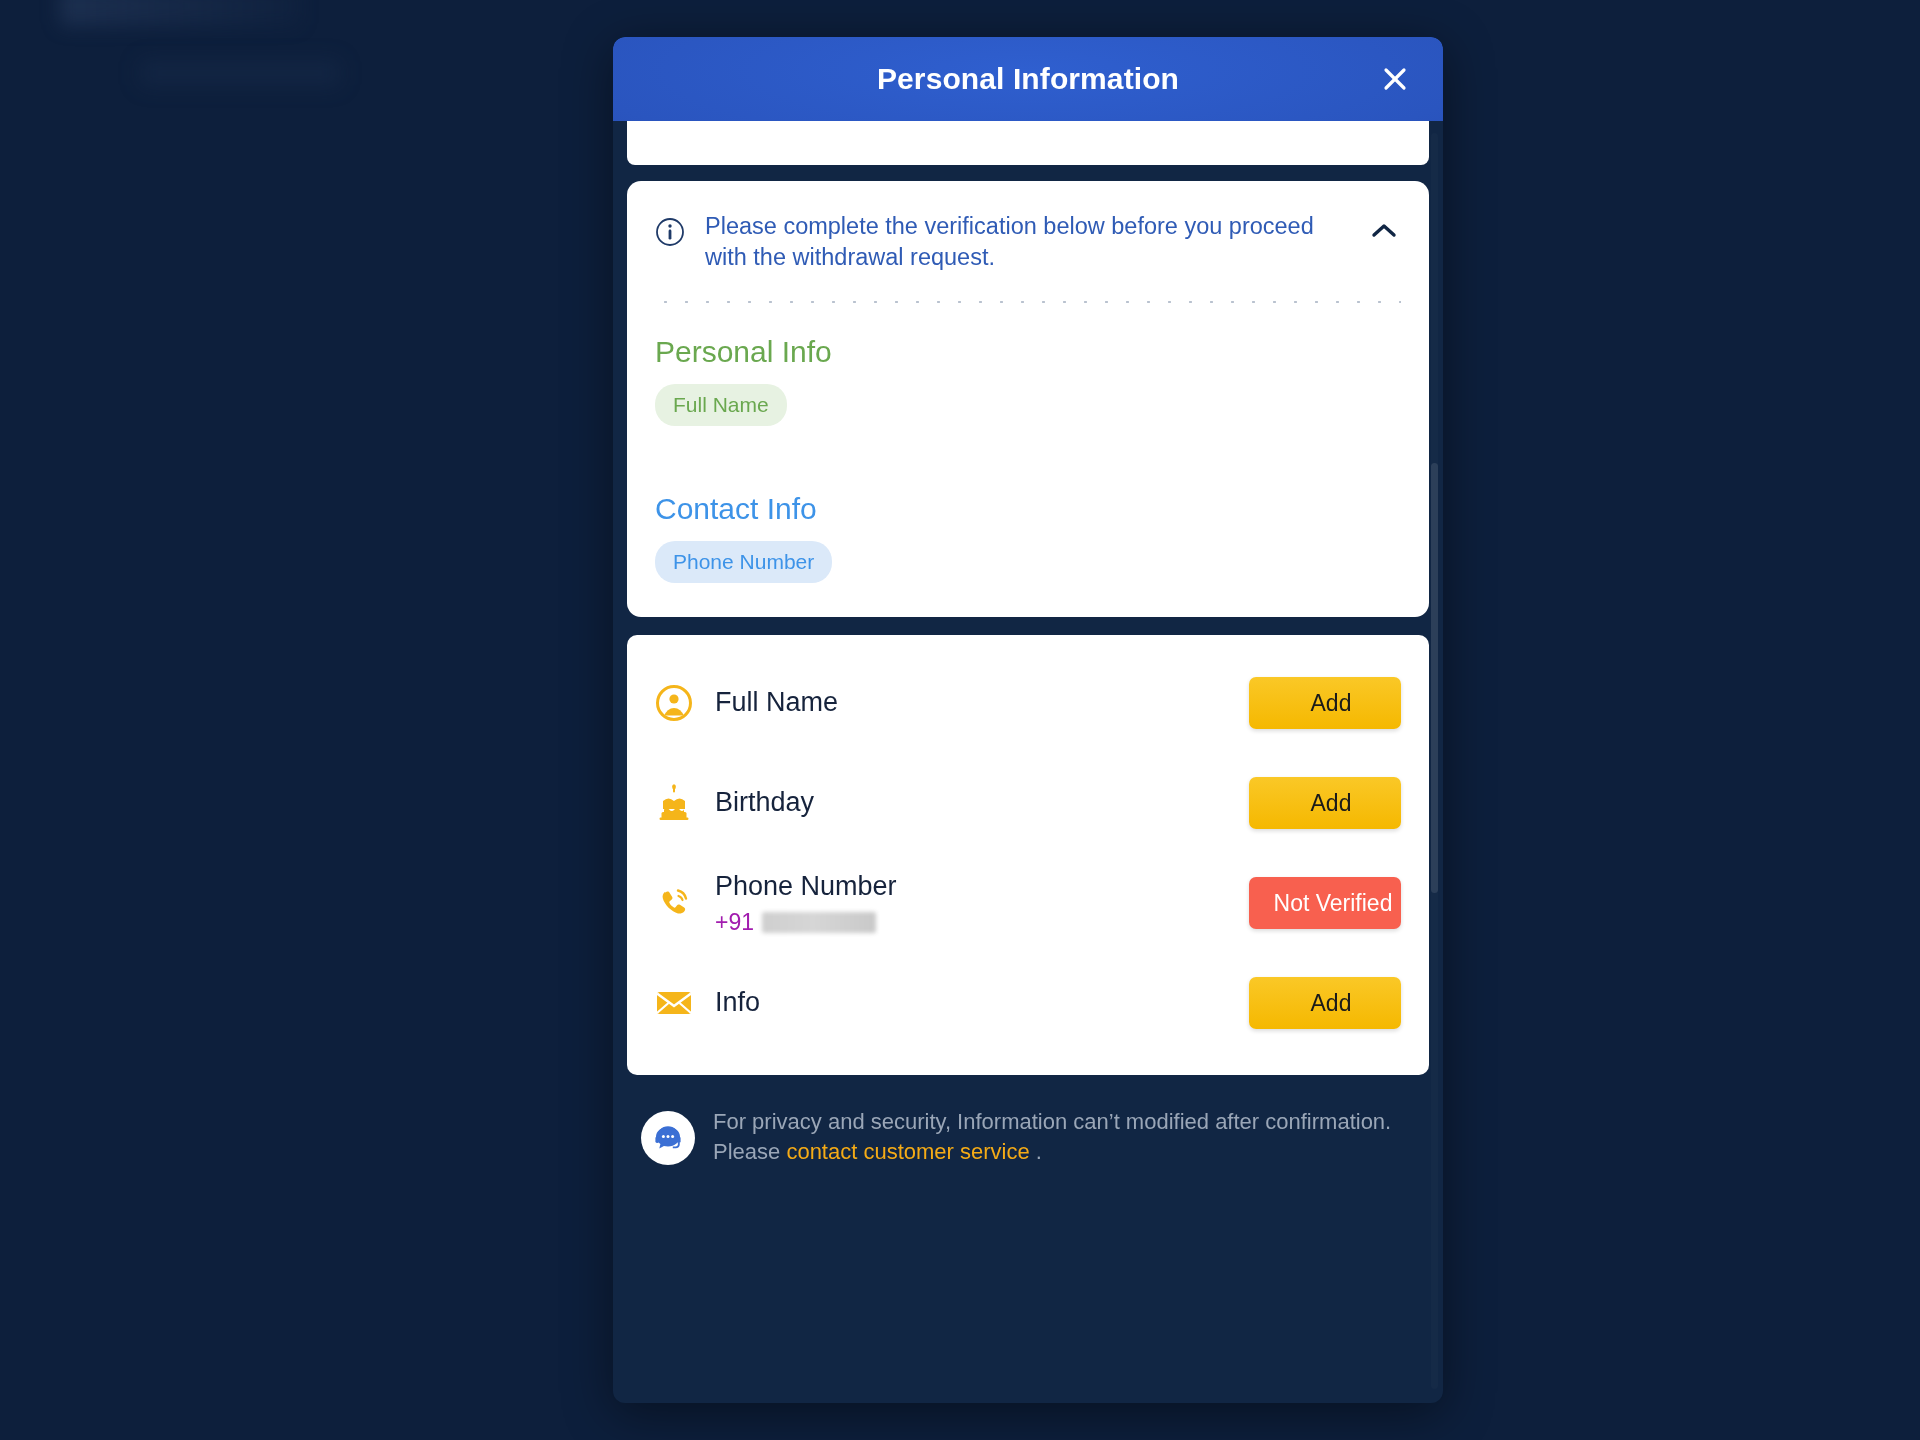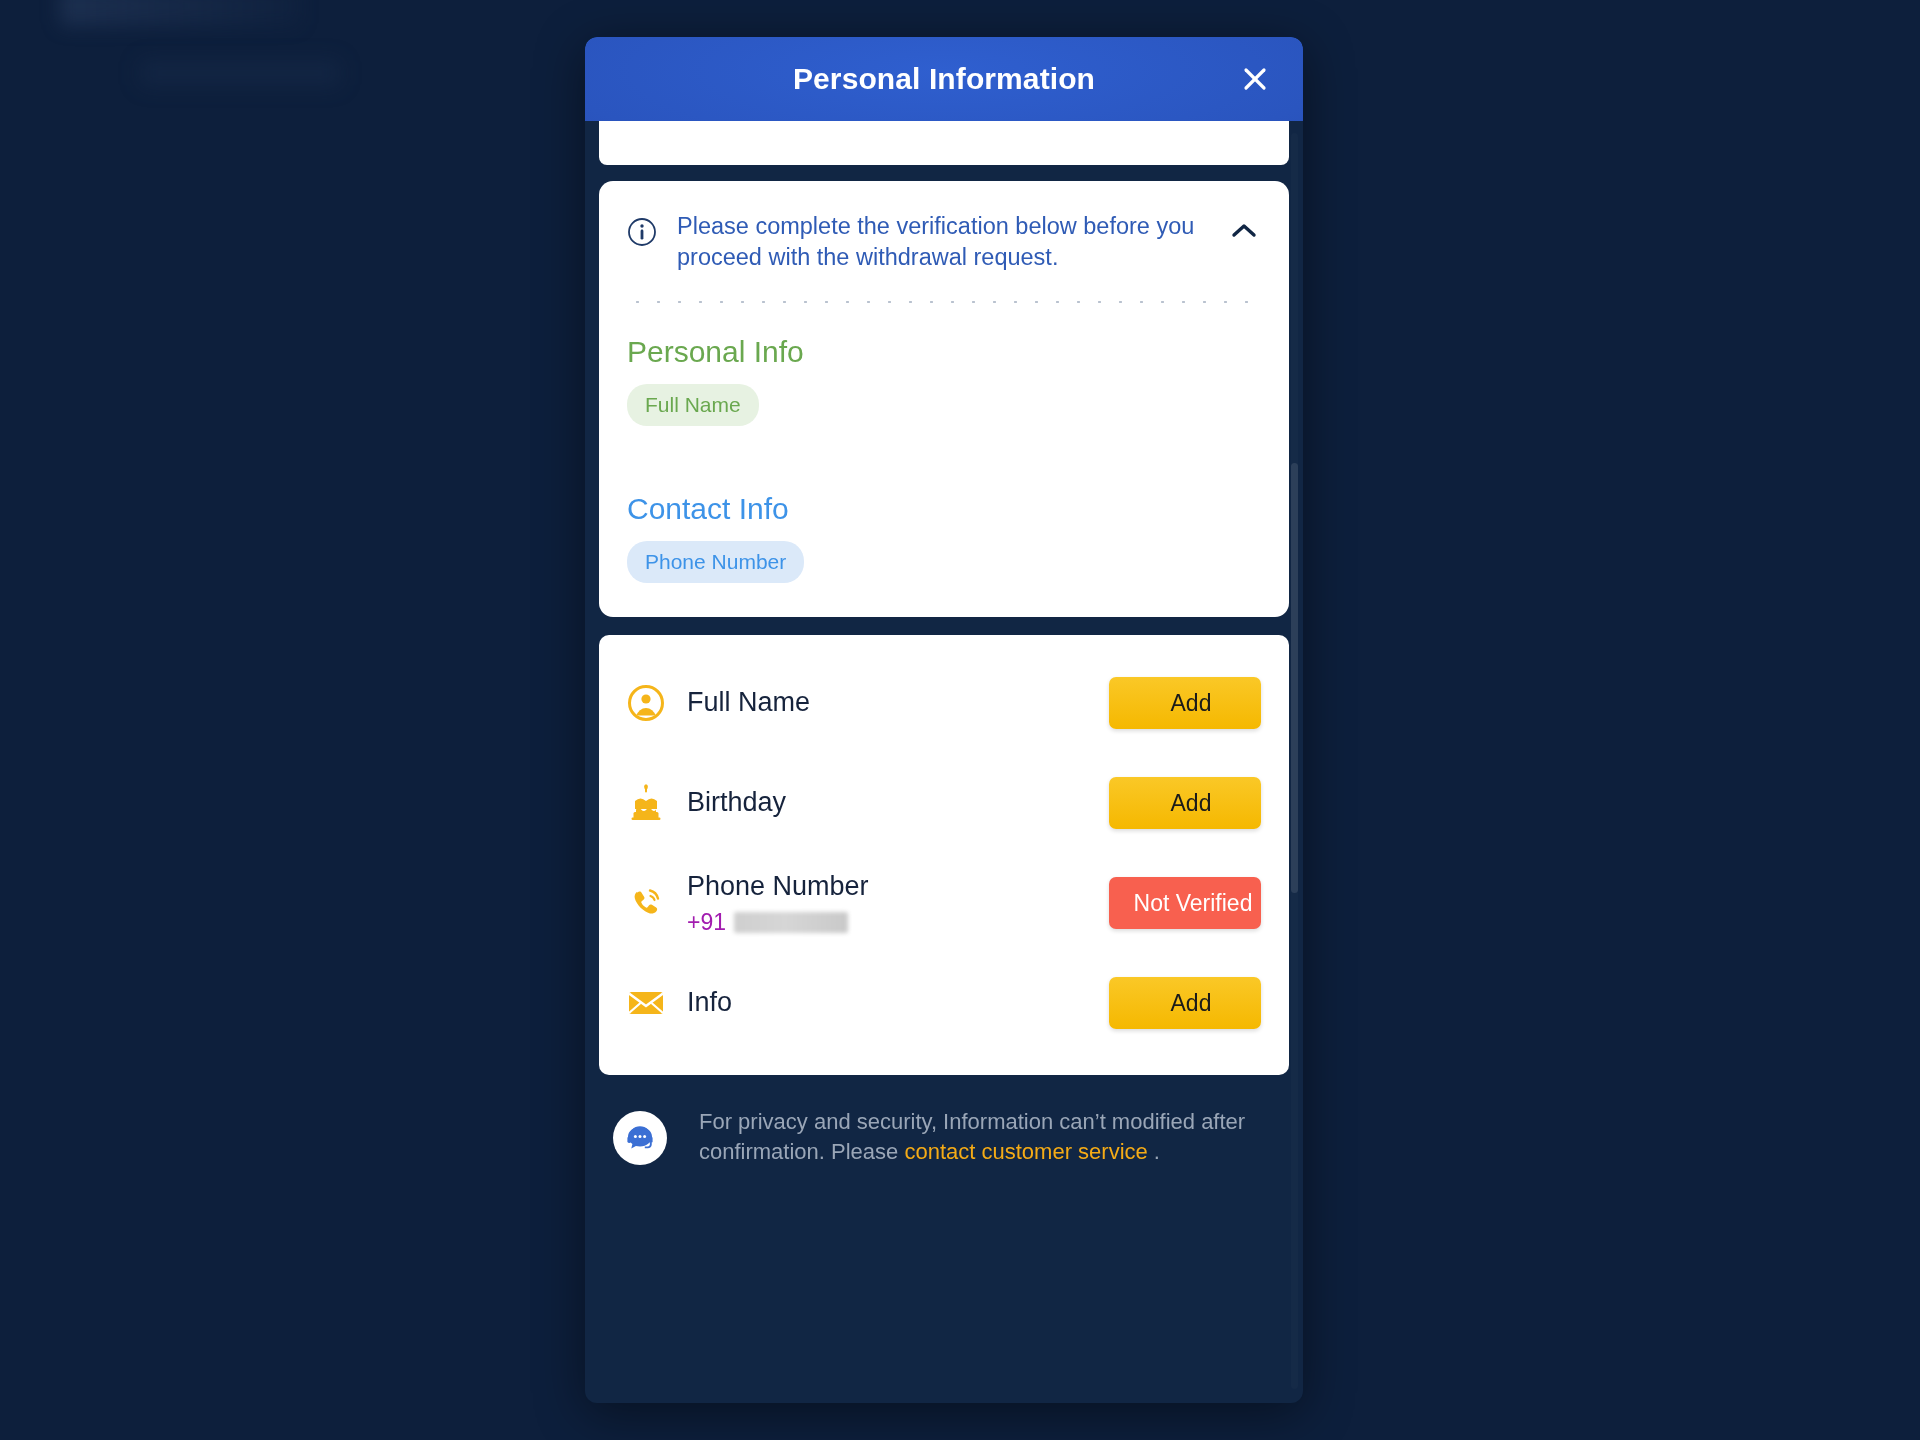--- a/index.html
+++ b/index.html
@@ -31,23 +31,23 @@
     width: 200px;
     height: 26px;
     background: rgba(30,48,80,.35);
     filter: blur(10px);
     border-radius: 5px;
   }
 
   
   .modal {
     position: absolute;
-    left: 585px;
+    left: 613px;
     top: 37px;
-    width: 718px;
+    width: 830px;
     height: 1366px;
     background: #112644;
     border-radius: 12px;
     box-shadow: 0 10px 50px rgba(0,0,0,.45);
     overflow: hidden;
   }
 
   .modal-header {
     position: relative;
     height: 84px;
@@ -226,21 +226,21 @@
     background: #f8604f;
     color: #ffffff;
     box-shadow: 0 2px 4px rgba(0,0,0,.14);
     padding-left: 16px;
   }
 
   
   .footer {
     display: flex;
     align-items: flex-start;
-    gap: 32px;
+    gap: 18px;
     padding: 32px 28px 0 14px;
   }
   .support-icon {
     flex: 0 0 auto;
     width: 54px;
     height: 54px;
     border-radius: 50%;
     background: #ffffff;
     display: flex;
     align-items: center;

